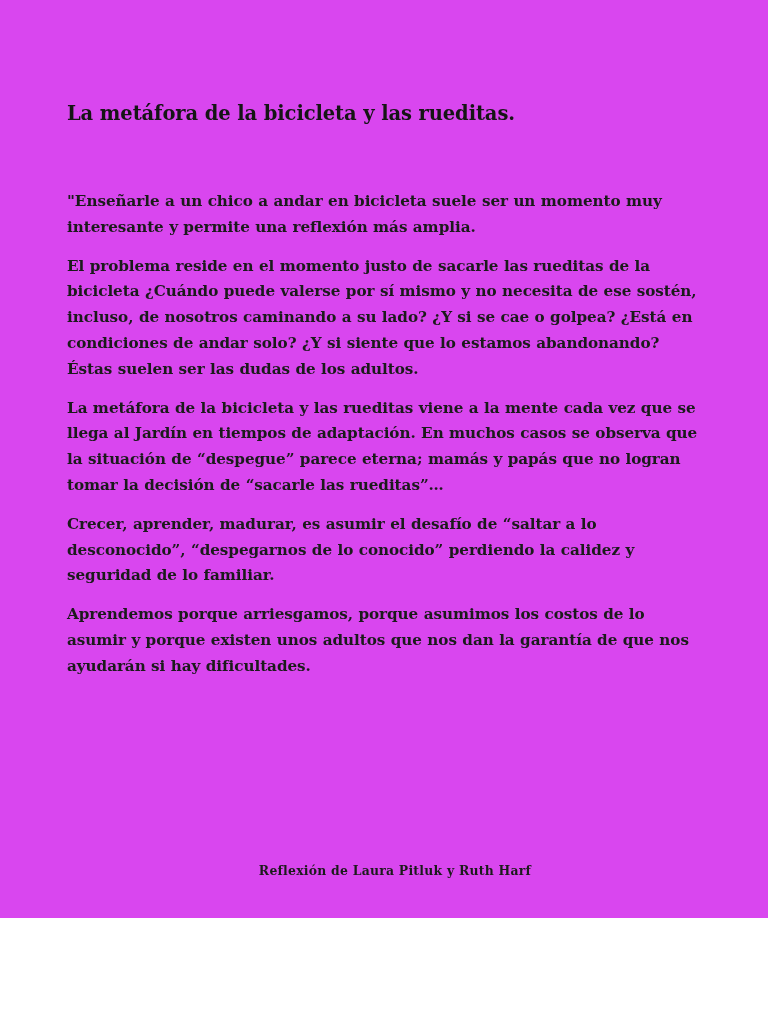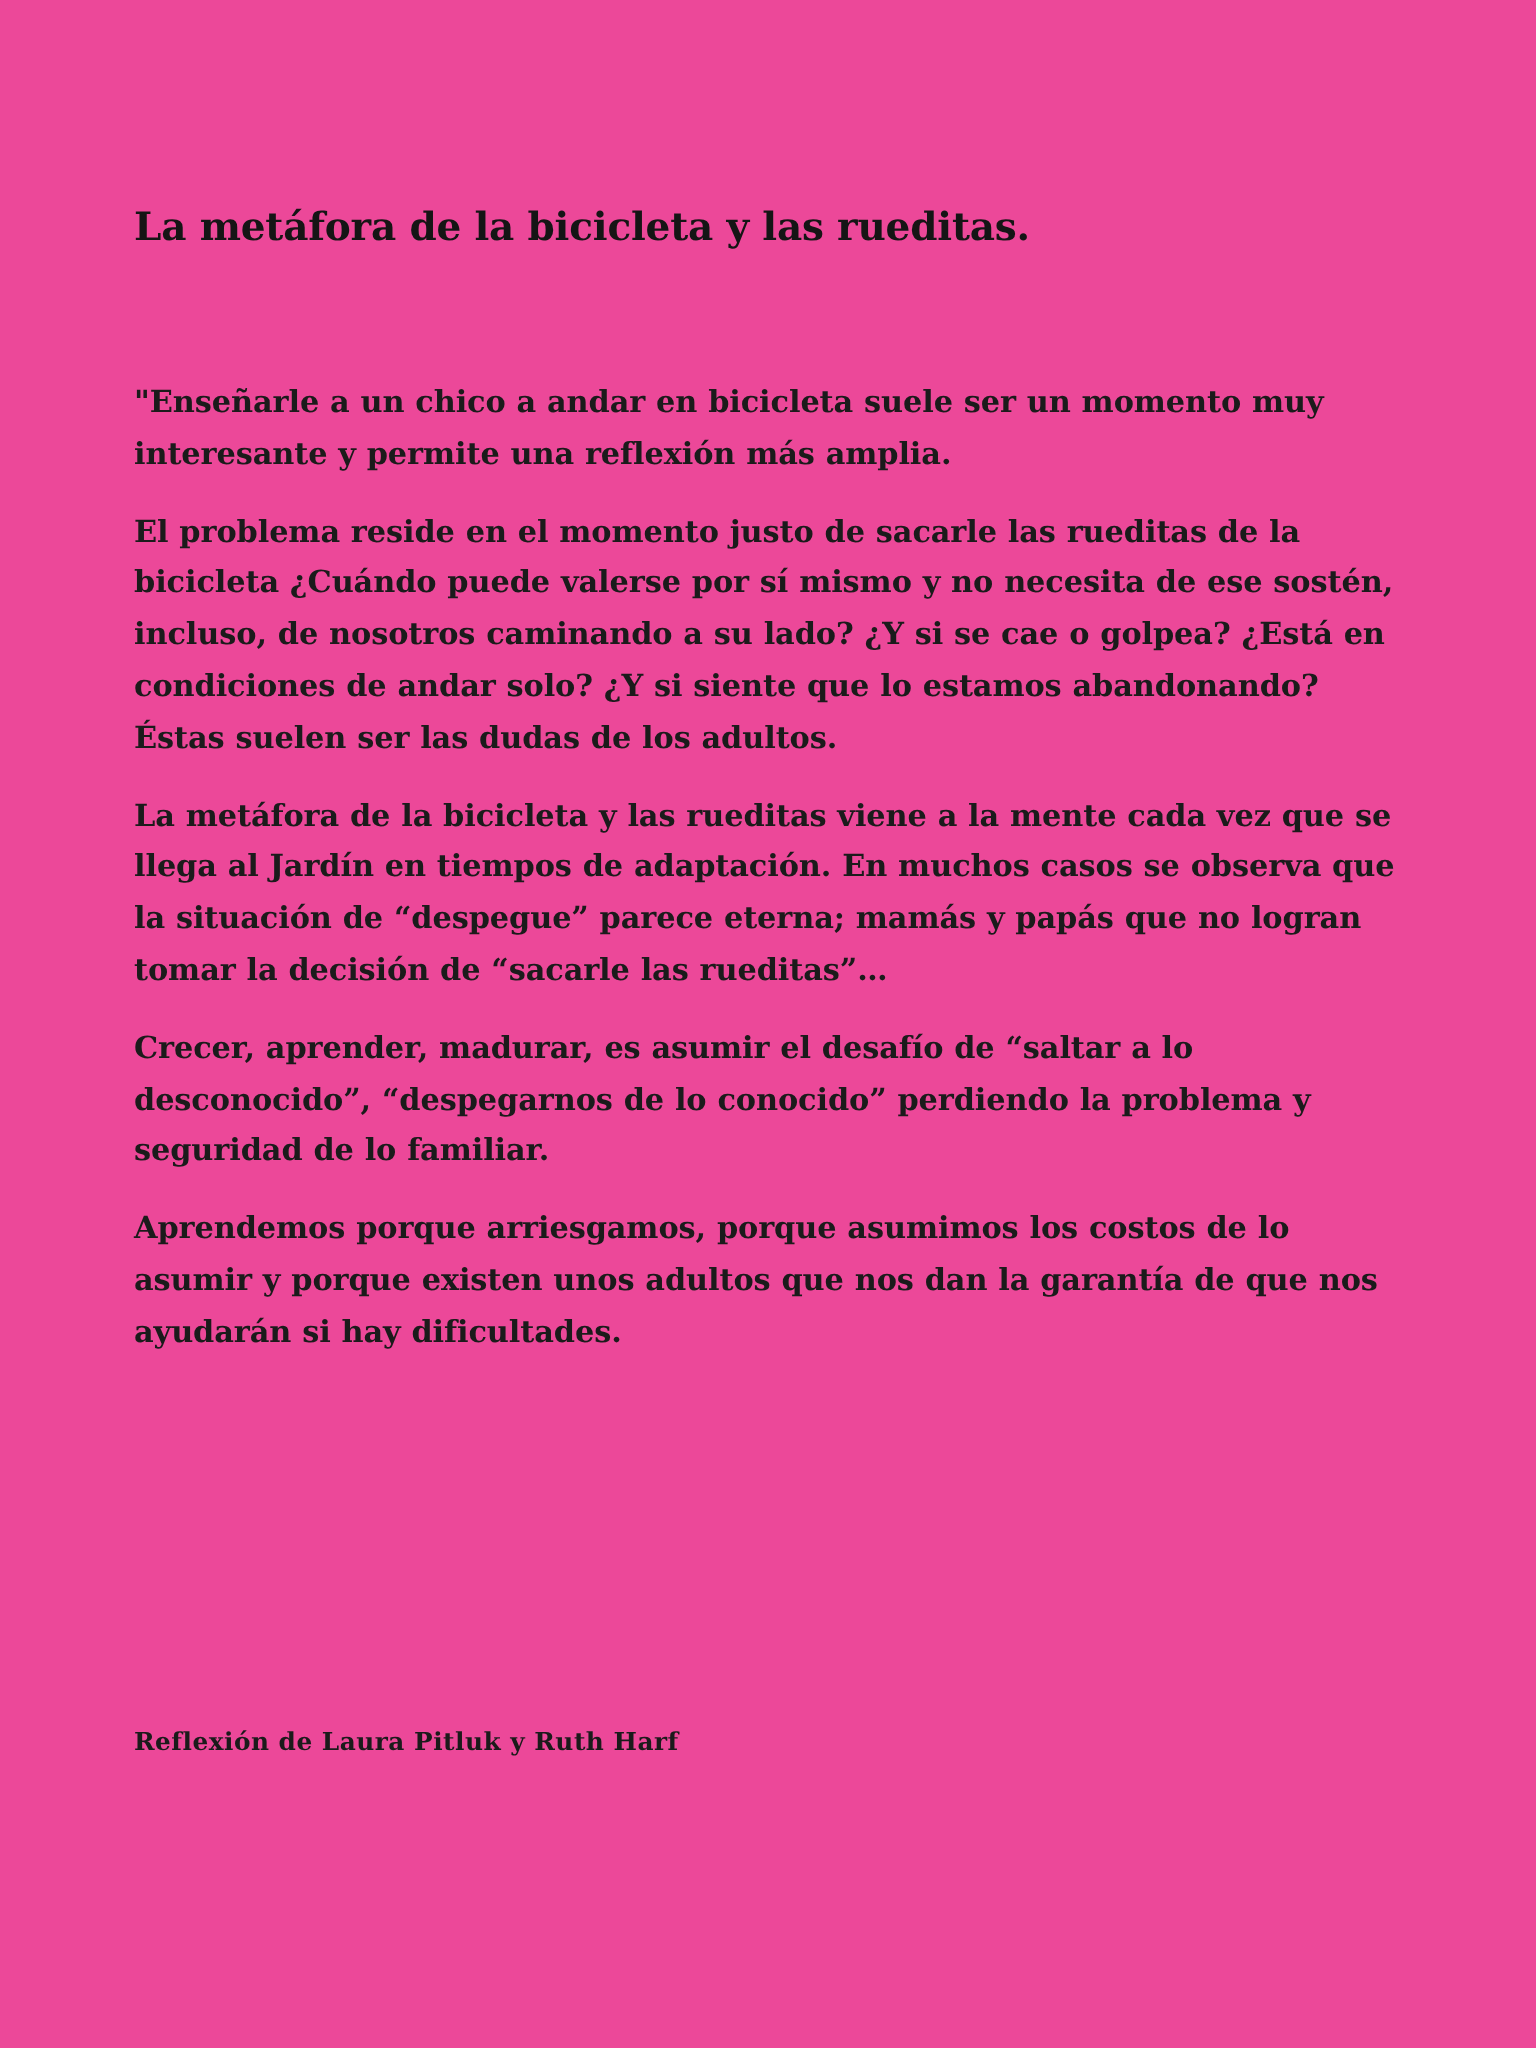--- a/index.html
+++ b/index.html
@@ -13,22 +13,22 @@
     height: 1024px;
     overflow: hidden;
     font-family: "DejaVu Serif", "Liberation Serif", serif;
     color: #1a1a1a;
     -webkit-font-smoothing: antialiased;
   }
 
   .page {
     position: relative;
     width: 768px;
-    height: 1024px;
-    background: #ec4899;
+    height: 918px;
+    background: #d946ef;
     box-sizing: border-box;
   }
 
   .content {
     position: absolute;
     left: 67px;
     top: 101px;
     width: 636px;
   }
 
@@ -58,24 +58,24 @@
     letter-spacing: -0.05px;
     word-spacing: 0.2px;
   }
 
   .para:last-child {
     margin-bottom: 0;
   }
 
   .attribution-wrap {
     position: absolute;
-    left: 67px;
+    left: 77px;
     top: 860px;
     width: 636px;
-    text-align: left;
+    text-align: center;
   }
 
   .attribution {
     display: inline-block;
     font-family: "DejaVu Serif", "Liberation Serif", serif;
     font-weight: 700;
     font-size: 12.4px;
     line-height: 20px;
     color: #1b1b1b;
     letter-spacing: 0.25px;
@@ -88,21 +88,21 @@
 <div class="page">
 
   <div class="content">
 
     <h1 class="doc-title">La metáfora de la bicicleta y las rueditas.</h1>
 
     <div class="body-block">
       <p class="para">"Enseñarle a un chico a andar en bicicleta suele ser un momento muy interesante y permite una reflexión más amplia.</p>
       <p class="para">El problema reside en el momento justo de sacarle las rueditas de la bicicleta ¿Cuándo puede valerse por sí mismo y no necesita de ese sostén, incluso, de nosotros caminando a su lado? ¿Y si se cae o golpea? ¿Está en condiciones de andar solo? ¿Y si siente que lo estamos abandonando? Éstas suelen ser las dudas de los adultos.</p>
       <p class="para">La metáfora de la bicicleta y las rueditas viene a la mente cada vez que se llega al Jardín en tiempos de adaptación. En muchos casos se observa que la situación de “despegue” parece eterna; mamás y papás que no logran tomar la decisión de “sacarle las rueditas”…</p>
-      <p class="para">Crecer, aprender, madurar, es asumir el desafío de “saltar a lo desconocido”, “despegarnos de lo conocido” perdiendo la problema y seguridad de lo familiar.</p>
+      <p class="para">Crecer, aprender, madurar, es asumir el desafío de “saltar a lo desconocido”, “despegarnos de lo conocido” perdiendo la calidez y seguridad de lo familiar.</p>
       <p class="para">Aprendemos porque arriesgamos, porque asumimos los costos de lo asumir y porque existen unos adultos que nos dan la garantía de que nos ayudarán si hay dificultades.</p>
     </div>
 
   </div>
 
   <div class="attribution-wrap">
     <span class="attribution">Reflexión de Laura Pitluk y Ruth Harf</span>
   </div>
 
 </div>

